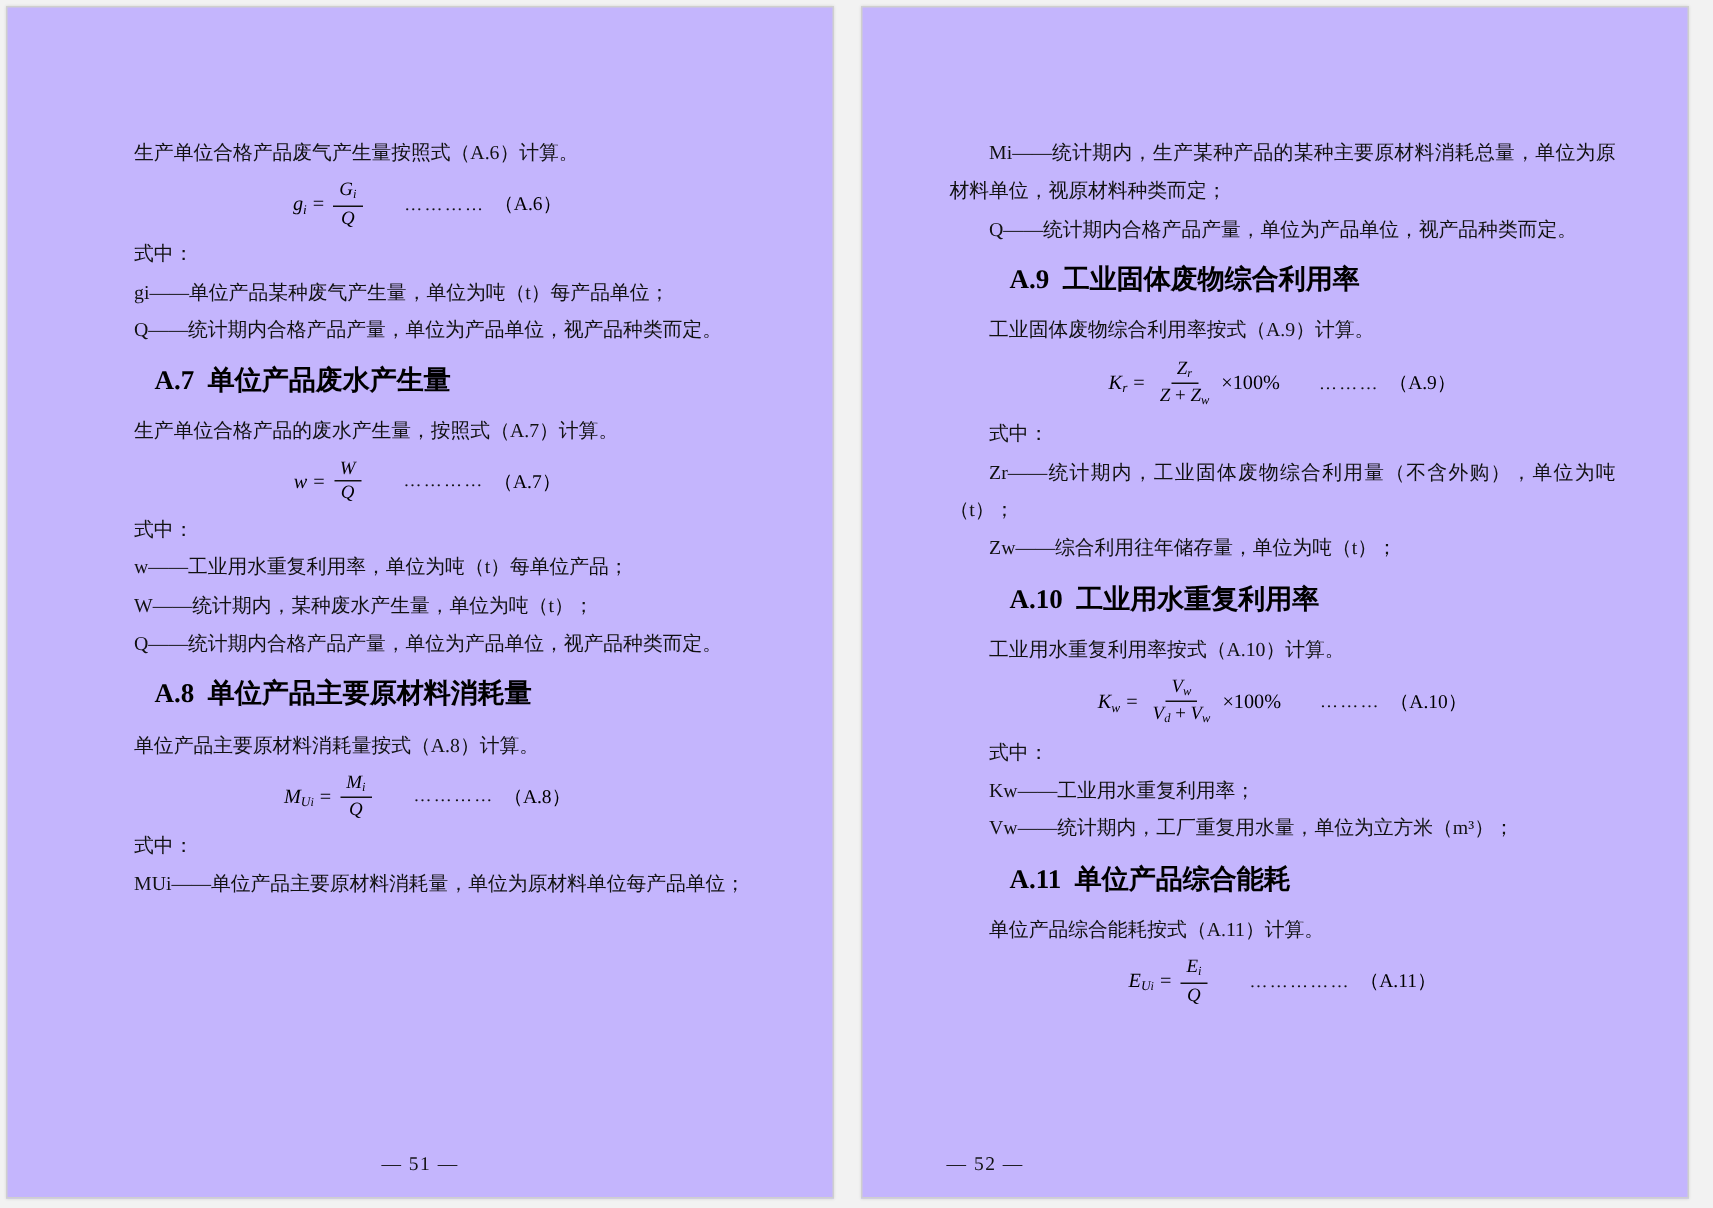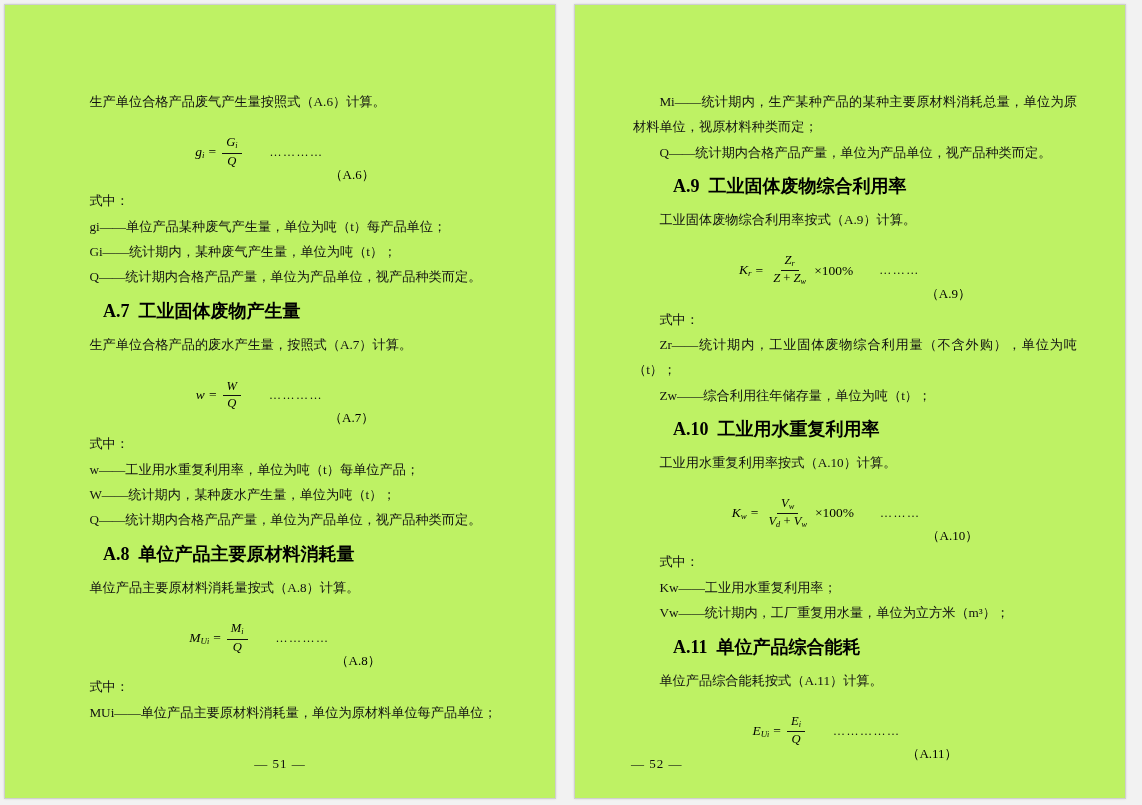--- a/index.html
+++ b/index.html
@@ -13,21 +13,21 @@
   }
   .spread {
     display: flex;
     gap: 18px;
     padding: 4px 0 0 4px;
     box-sizing: border-box;
   }
   .page {
     width: 552px;
     height: 795px;
-    background: #bef264;
+    background: #c4b5fd;
     border: 1px solid #cfcfcf;
     box-sizing: border-box;
     position: relative;
     box-shadow: 0 0 2px rgba(0,0,0,0.12);
   }
   .page-inner {
     position: absolute;
     left: 58px;
     right: 48px;
     top: 84px;
@@ -66,21 +66,20 @@
   .dots {
     font-style: normal;
     letter-spacing: 1.5px;
     margin: 0 6px 0 26px;
     font-size: 12px;
     color: #111;
   }
   .eqno {
     font-style: normal;
     font-size: 13px;
-    margin-top: 46px;
   }
   .frac {
     display: inline-flex;
     flex-direction: column;
     align-items: center;
     vertical-align: middle;
     margin: 0 2px;
     line-height: 1.08;
   }
   .frac .num {
@@ -93,21 +92,21 @@
     font-size: 12.6px;
   }
   sub {
     font-size: 0.66em;
     vertical-align: -0.28em;
     font-style: italic;
   }
   .up { font-style: normal; }
   .pagenum {
     position: absolute;
-    bottom: 26px;
+    bottom: 14px;
     width: 100%;
     text-align: center;
     font-size: 13px;
     color: #111;
     letter-spacing: 1px;
     margin-top: 20px;
   }
   .pagenum.left { text-align: center; }
   .pagenum.right { text-align: left; padding-left: 56px; }
   .mi { font-style: italic; }
@@ -130,25 +129,24 @@
             <span class="num mi">G<sub>i</sub></span>
             <span class="den mi">Q</span>
           </span>
           <span class="dots">…………</span>
           <span class="eqno">（A.6）</span>
         </span>
       </div>
 
       <p class="para indent">式中：</p>
       <p class="para indent">gi——单位产品某种废气产生量，单位为吨（t）每产品单位；</p>
-      <p class="para indent">Gi——统计期内，某种废气产生量，单位为吨（t）；</p>
       <p class="para indent">Q——统计期内合格产品产量，单位为产品单位，视产品种类而定。</p>
 
       <p class="heading">
-        <span>A.7</span>&nbsp;&nbsp;<span>工业固体废物产生量</span>
+        <span>A.7</span>&nbsp;&nbsp;<span>单位产品废水产生量</span>
       </p>
 
       <p class="para indent">生产单位合格产品的废水产生量，按照式（A.7）计算。</p>
 
       <div class="formula-row">
         <span class="formula">
           <span class="mi">w</span>
           <span class="up" style="margin:0 4px;">=</span>
           <span class="frac">
             <span class="num mi">W</span>

